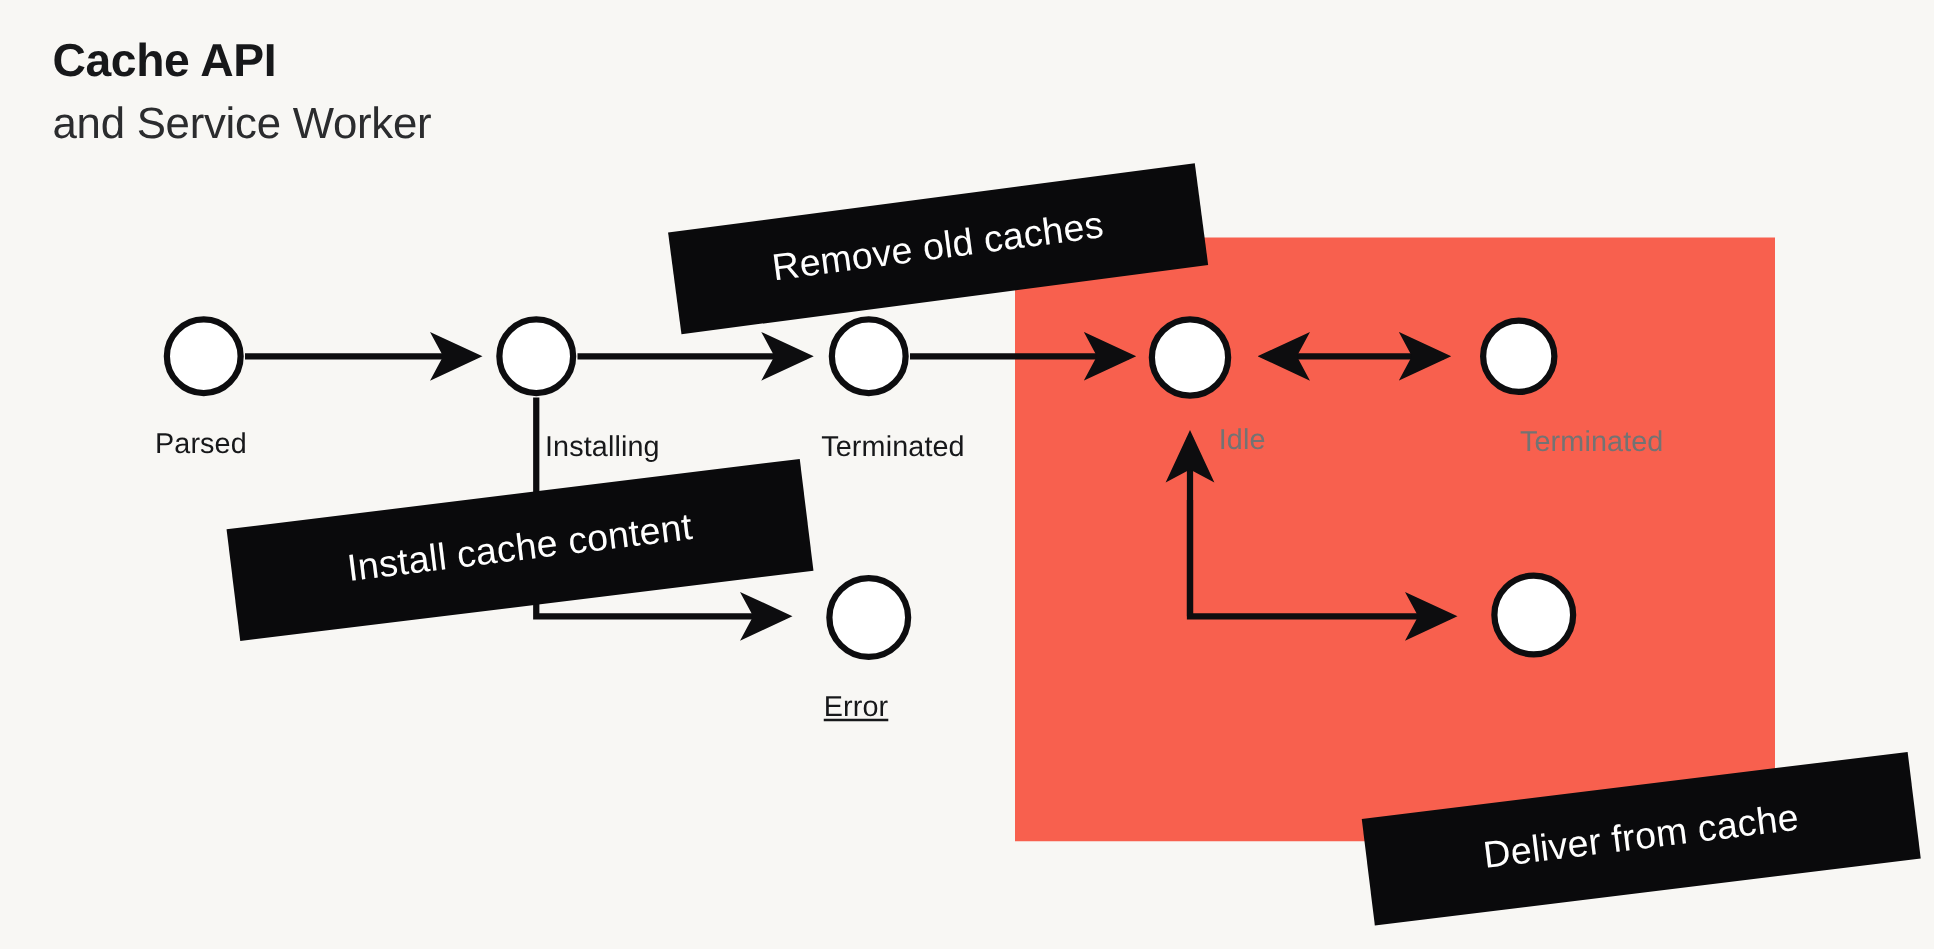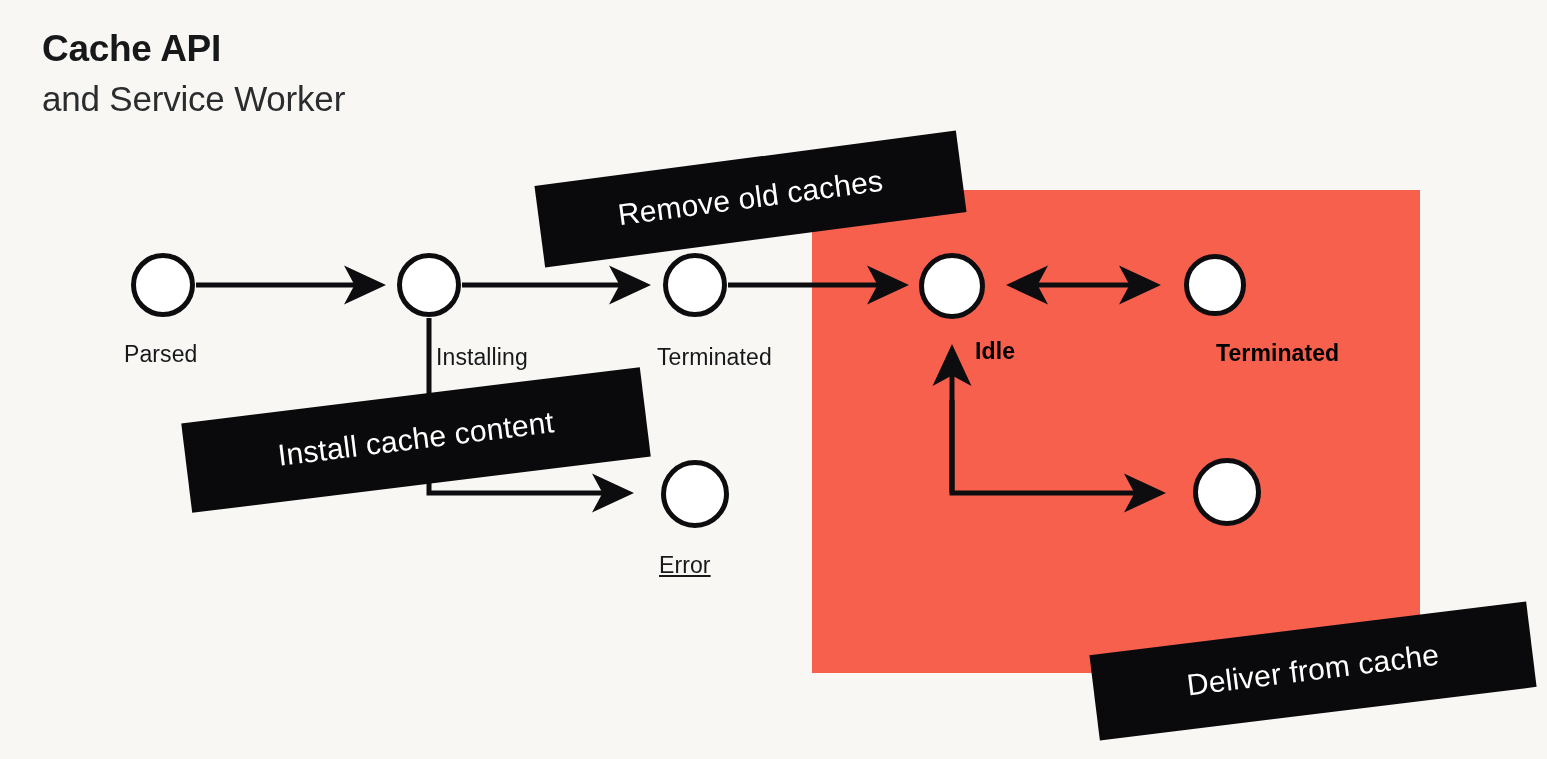--- a/index.html
+++ b/index.html
@@ -77,22 +77,21 @@
     position: absolute;
     font-size: 23px;
     font-weight: 400;
     color: #17181A;
     letter-spacing: 0.1px;
     white-space: pre-line;
     line-height: 1.25;
     text-align: center;
   }
   .node-label.on-red {
-    color: #000000;
-    font-weight: bold;
+    color: #737373;
   }
 
   
   .banner {
     position: absolute;
     background: #0A0A0C;
     color: #FFFFFF;
     font-size: 30px;
     font-weight: 400;
     letter-spacing: 0.2px;

